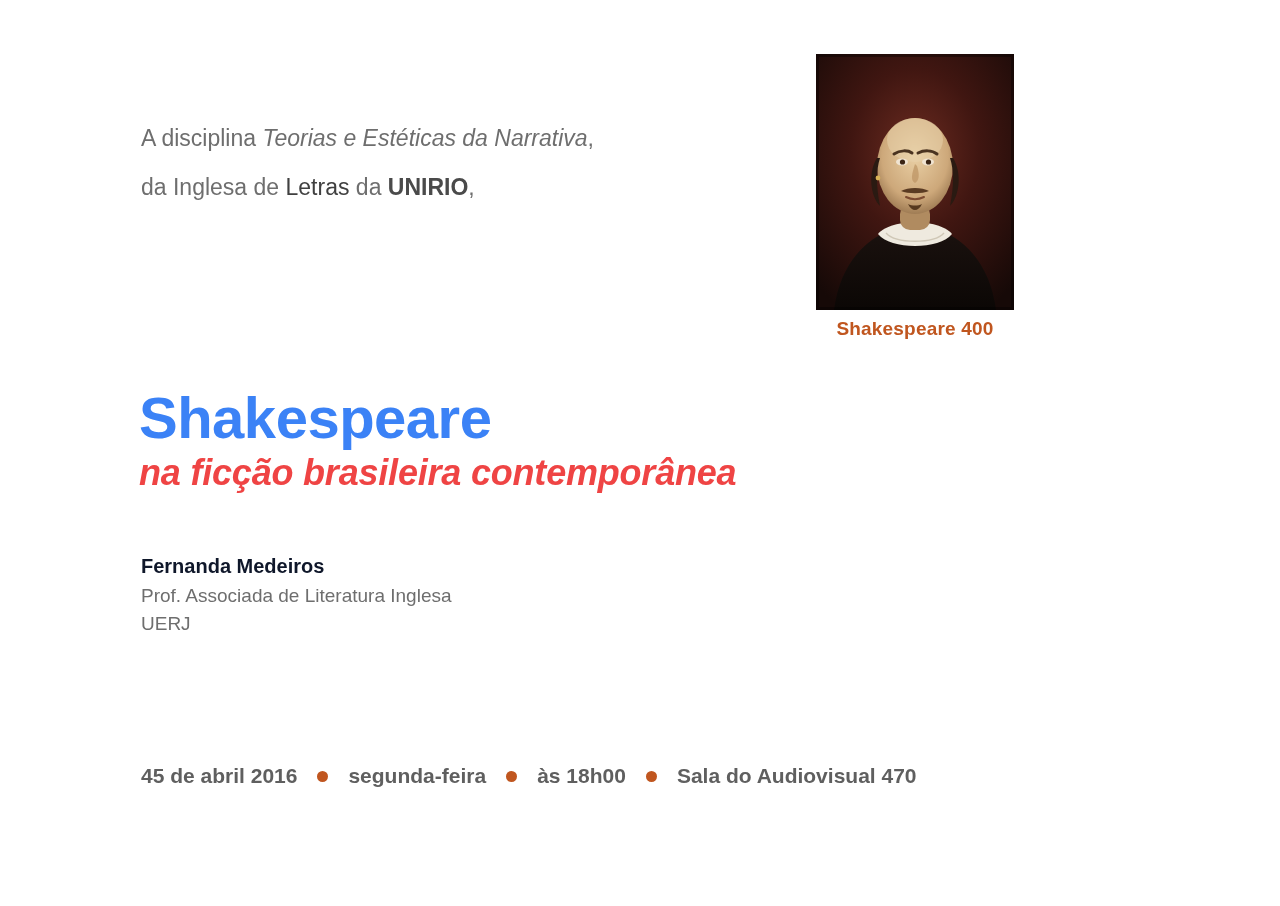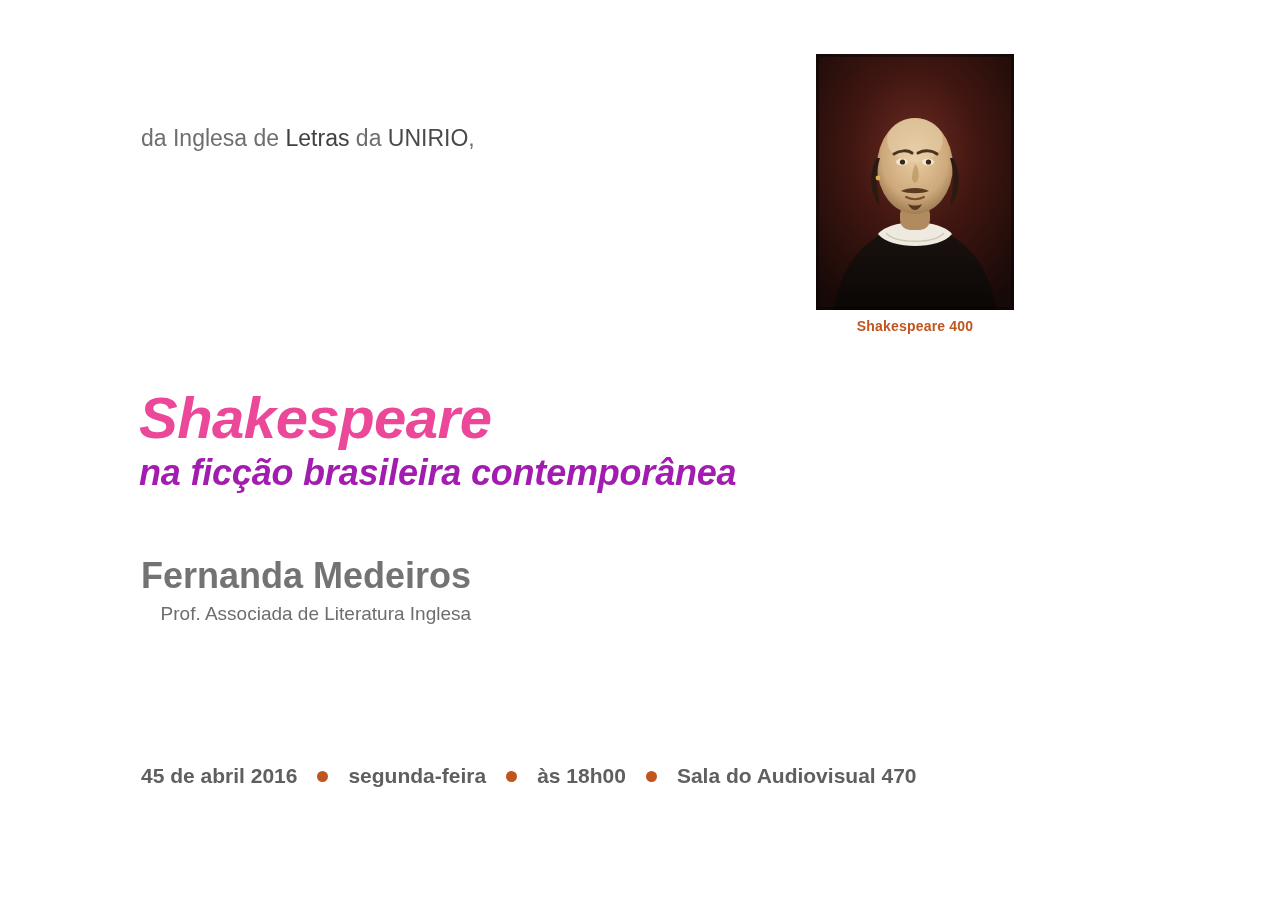--- a/index.html
+++ b/index.html
@@ -37,21 +37,21 @@
     background: #1a0d0a;
     border: 0;
   }
   .portrait-svg {
     display: block;
     width: 198px;
     height: 256px;
   }
   .portrait-caption {
     margin-top: 8px;
-    font-size: 14px;
+    font-size: 19px;
     font-weight: bold;
     color: #c0561f;
     letter-spacing: 0.2px;
   }
 
   
   .intro {
     position: absolute;
     left: 141px;
     top: 127px;
@@ -65,64 +65,63 @@
     white-space: nowrap;
   }
   .intro-line .ital {
     font-style: italic;
     color: #6e6e6e;
   }
   .intro-line .accent {
     color: #404040;
   }
   .intro-line .bold-dark {
-    font-weight: normal;
+    font-weight: bold;
     color: #4a4a4a;
   }
   .intro-line.convida {
     margin-top: 72px;
   }
   .intro-line .dark-word {
     color: #3a3a3a;
   }
 
   
   .title-block {
     position: absolute;
     left: 139px;
     top: 388px;
   }
   .title-main {
     font-size: 58px;
     font-weight: bold;
-    font-style: italic;
-    color: #ec4899;
+    color: #3b82f6;
     line-height: 1.05;
     letter-spacing: -0.5px;
   }
   .title-sub {
     font-size: 36px;
     font-weight: bold;
     font-style: italic;
-    color: #a21caf;
+    color: #ef4444;
     line-height: 1.2;
     margin-top: 2px;
     letter-spacing: -0.2px;
   }
 
   
   .speaker-block {
     position: absolute;
     left: 141px;
     top: 555px;
   }
   .speaker-name {
-    font-size: 36px;
-    font-weight: bold;
-    color: #737373;
+    font-size: 20px;
+    font-weight: bold;
+    color: #0f172a;
     line-height: 1.15;
   }
   .speaker-role {
     font-size: 19px;
     color: #6e6e6e;
     line-height: 1.45;
     margin-top: 4px;
     text-align: right;
   }
   .speaker-inst {
@@ -214,32 +213,36 @@
         <circle cx="62" cy="124" r="2.4" fill="#d9b356"></circle>
 
         <rect x="0" y="0" width="198" height="256" fill="none" stroke="#000" stroke-opacity="0.35" stroke-width="6"></rect>
       </svg>
     </div>
     <div class="portrait-caption">Shakespeare 400</div>
   </div>
 
   <div class="intro">
     <div class="intro-line">
+      <span>A disciplina </span><span class="ital">Teorias e Estéticas da Narrativa</span><span>,</span>
+    </div>
+    <div class="intro-line">
       <span>da Inglesa de </span><span class="accent">Letras</span><span> da </span><span class="bold-dark">UNIRIO</span><span>,</span>
     </div>
   </div>
 
   <div class="title-block">
     <div class="title-main">Shakespeare</div>
     <div class="title-sub">na ficção brasileira contemporânea</div>
   </div>
 
   <div class="speaker-block">
     <div class="speaker-name">Fernanda Medeiros</div>
     <div class="speaker-role">Prof. Associada de Literatura Inglesa</div>
+    <div class="speaker-inst">UERJ</div>
   </div>
 
   <div class="footer">
     <span class="footer-item">45 de abril 2016</span>
     <span class="footer-sep"></span>
     <span class="footer-item">segunda-feira</span>
     <span class="footer-sep"></span>
     <span class="footer-item">às 18h00</span>
     <span class="footer-sep"></span>
     <span class="footer-item">Sala do Audiovisual  470</span>

